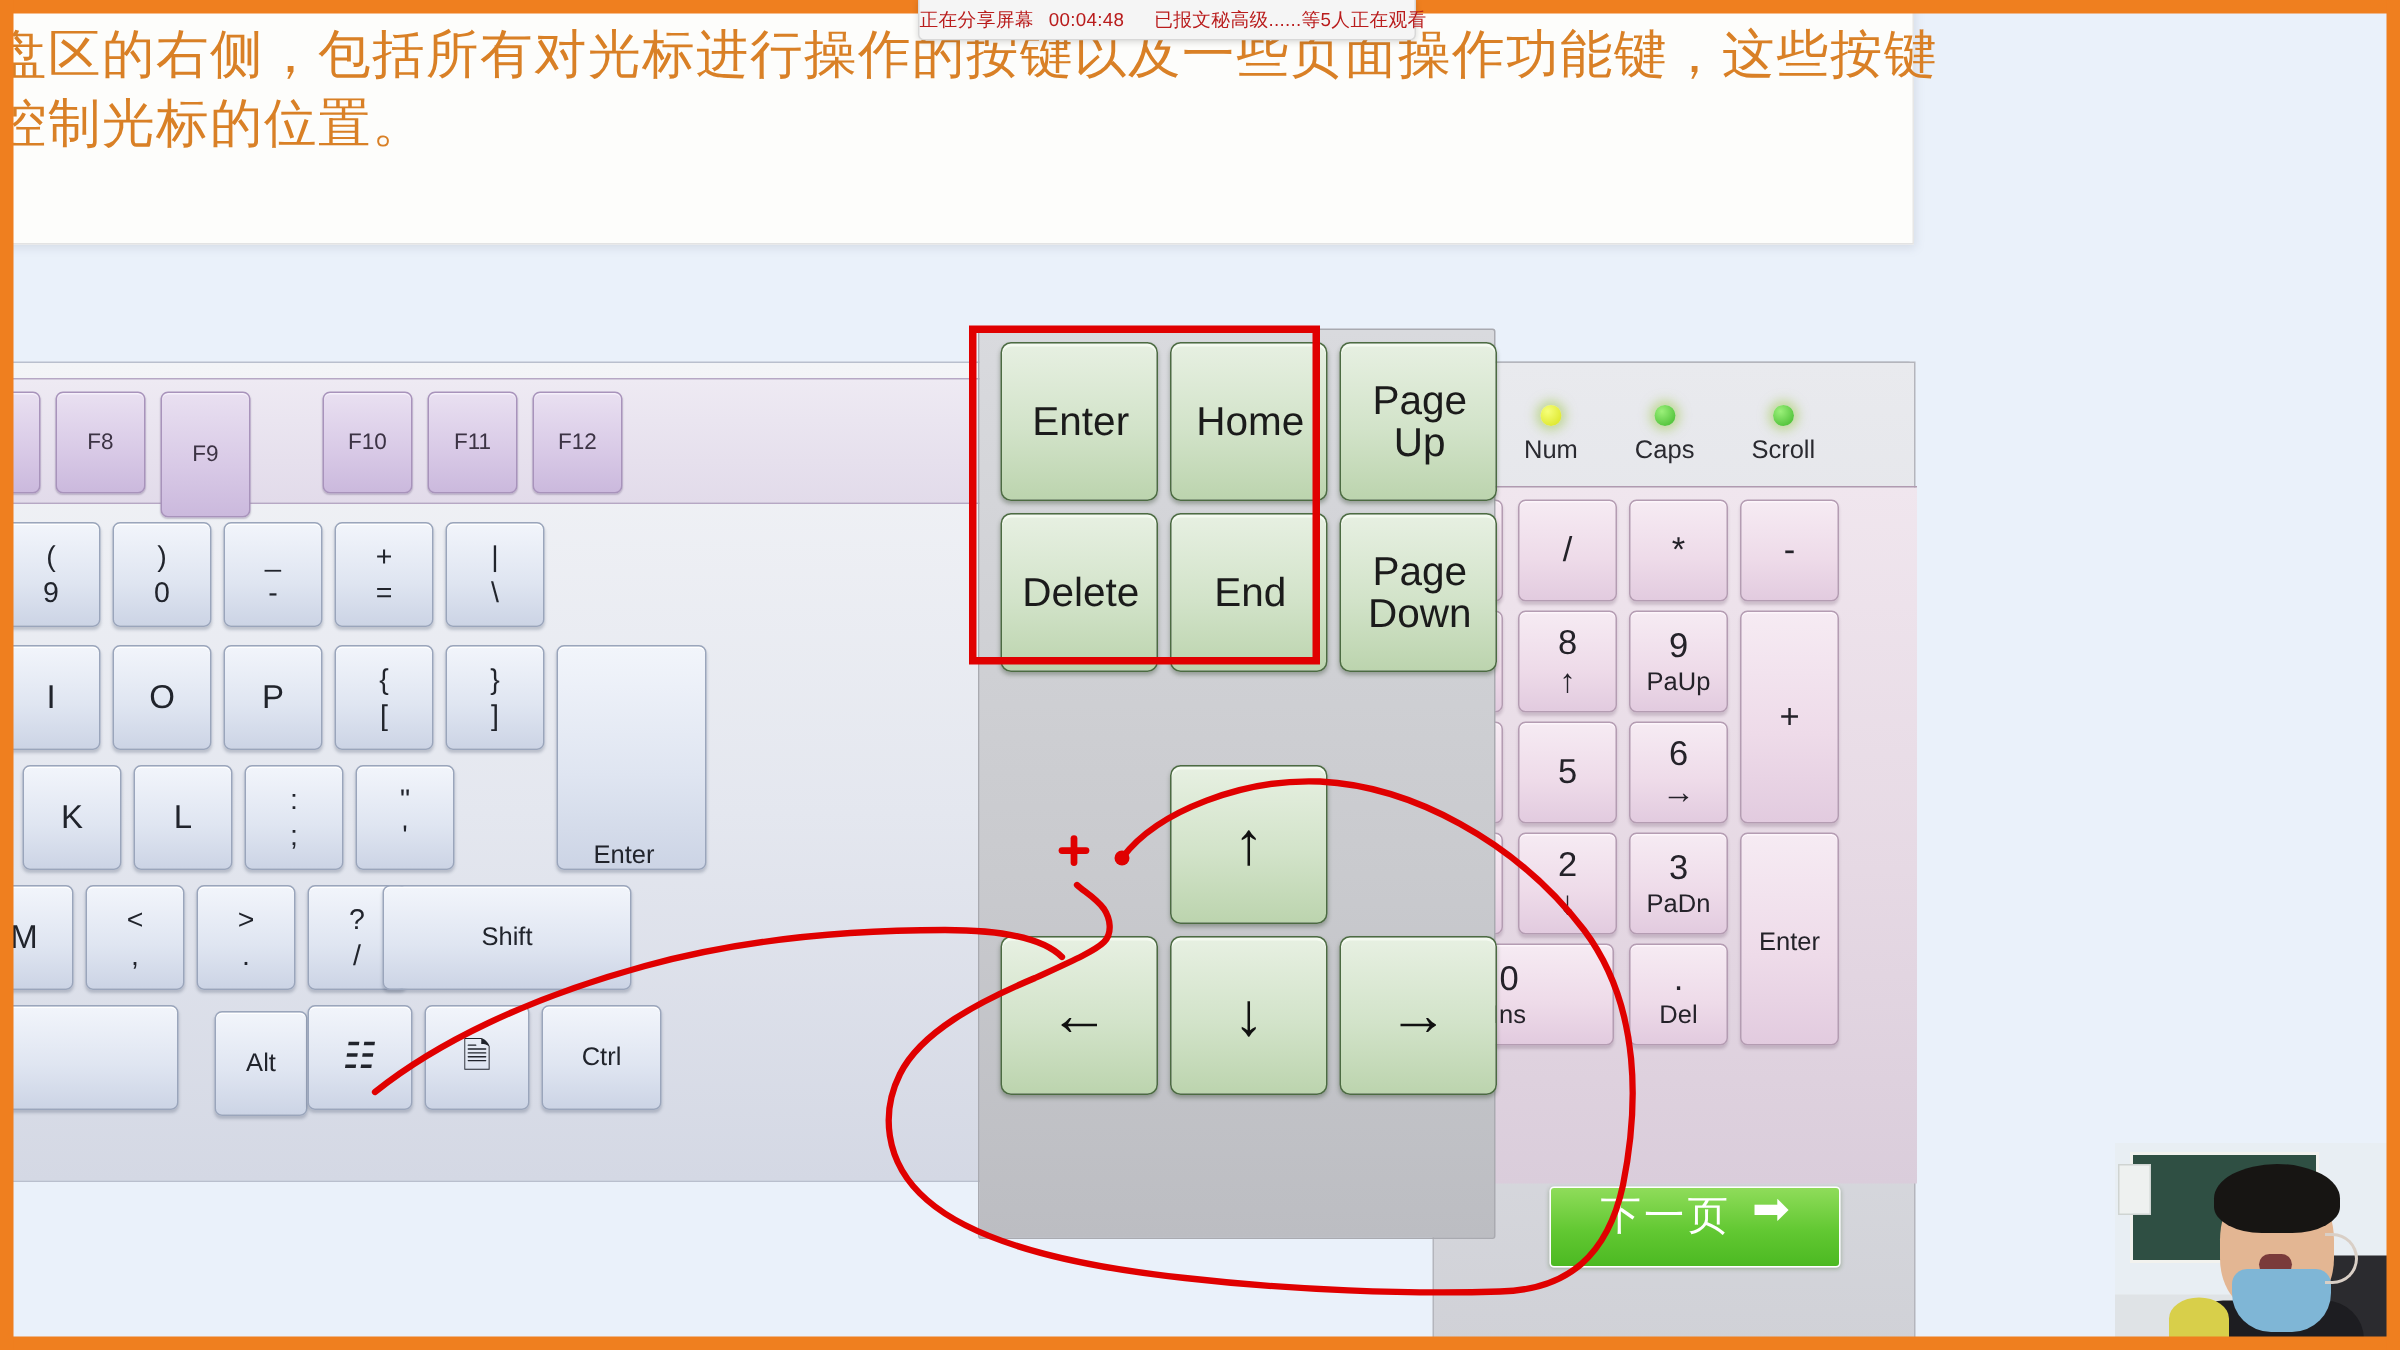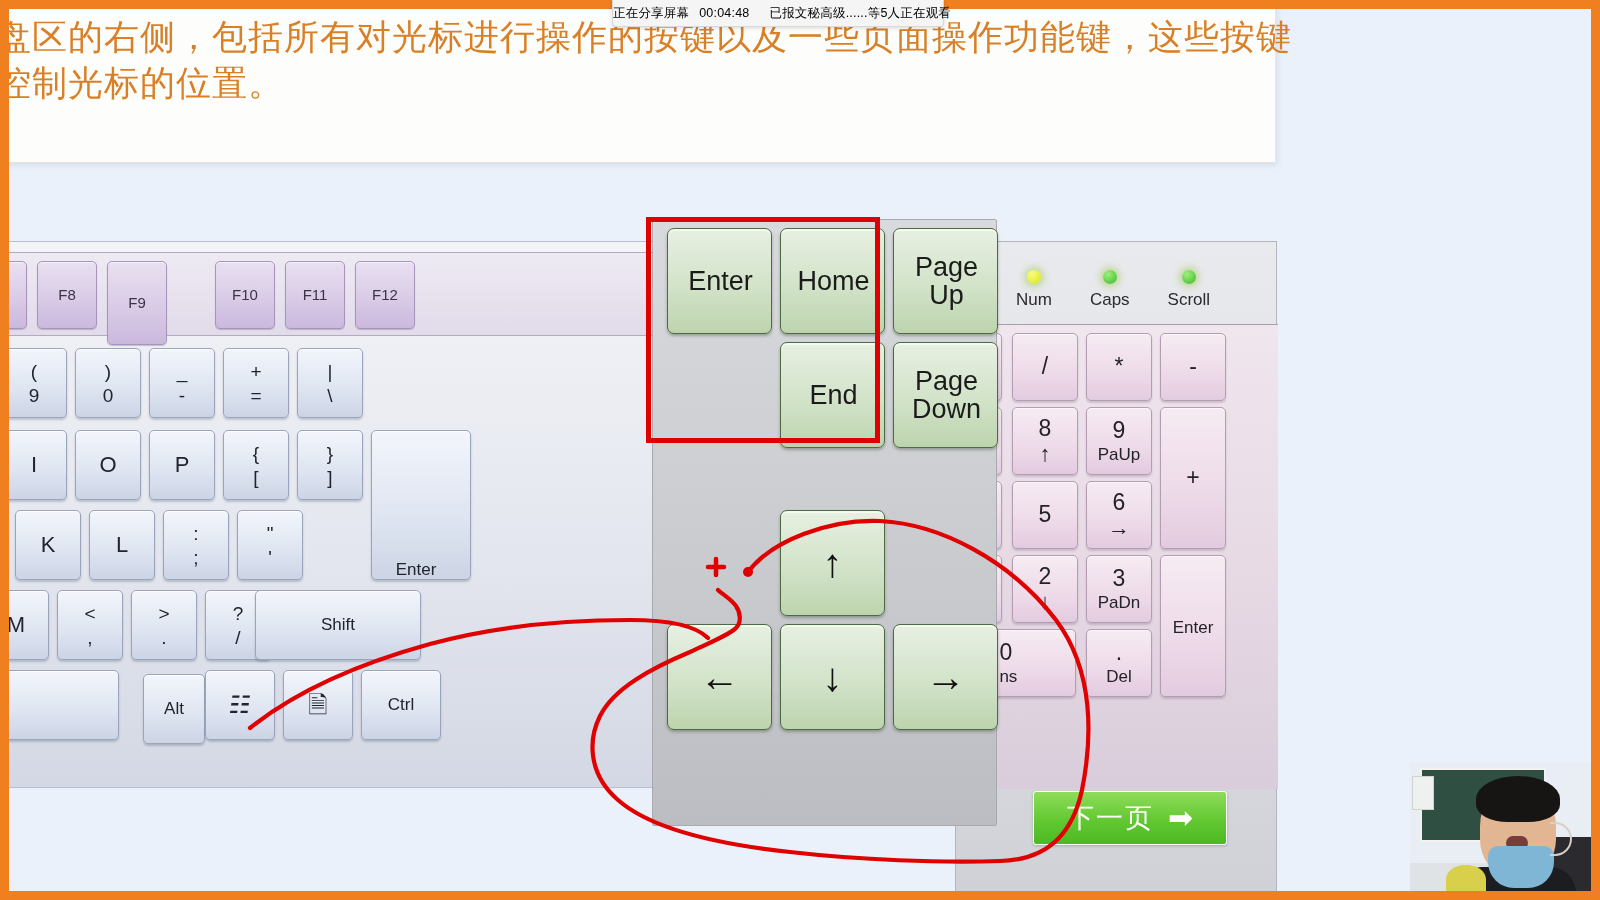--- a/index.html
+++ b/index.html
@@ -26,21 +26,21 @@
   
   #share-bar {
     position: absolute; left: 612px; top: 0; width: 332px; height: 27px;
     background: #f5f5f5;
     border: 1px solid #d8d8d8; border-top: none;
     border-radius: 0 0 4px 4px;
     display: flex; align-items: center; justify-content: space-between;
     gap: 10px;
     z-index: 70;
     box-shadow: 0 1px 4px rgba(0,0,0,.15);
-    font-size: 12.5px; color: #000000;
+    font-size: 12.5px; color: #b91c1c;
     white-space: nowrap;
   }
   #share-bar .sb-sep { width: 1px; height: 14px; background: #cfcfcf; }
   #share-bar .sb-txt { letter-spacing: .2px; }
 
   
   #slide-text {
     position: absolute; left: -14px; top: 0; width: 1290px; height: 163px;
     background: #fdfdfb;
     border-right: 1px solid #e6e6e6; border-bottom: 1px solid #e3e3e3;
@@ -163,21 +163,21 @@
 
   
   #annot { position: absolute; left: 0; top: 0; width: 1600px; height: 900px; z-index: 40; pointer-events: none; }
 
   
   #next-btn {
     position: absolute; left: 1033px; top: 791px; width: 194px; height: 54px;
     background: linear-gradient(#8fdc5a, #62c832 55%, #4cb922);
     border: 1px solid #ffffff;
     border-radius: 3px;
-    display: flex; align-items: center; justify-content: center; gap: 14px;
+    display: flex; align-items: flex-start; justify-content: center; gap: 14px;
     z-index: 38;
     box-shadow: 0 1px 3px rgba(40,90,20,.3);
   }
   #next-btn .lbl { font-size: 27px; color: #ffffff; letter-spacing: 2px;
                    font-family: "DejaVu Sans", "Liberation Sans", sans-serif; }
   #next-btn .arw { color: #ffffff; font-size: 30px; line-height: 1; }
 
   
   #webcam {
     position: absolute; left: 1410px; top: 762px; width: 182px; height: 131px;
@@ -446,20 +446,23 @@
       <div id="nav-top" style="position:absolute;left:0;top:0;width:345px;height:235px;">
           <div class="key green" style="left: 14px; top: 8px; width: 105px; height: 106px;">
             <span class="stack">Enter</span>
           </div>
           <div class="key green" style="left: 127px; top: 8px; width: 105px; height: 106px;">
             <span class="stack">Home</span>
           </div>
           <div class="key green" style="left: 240px; top: 8px; width: 105px; height: 106px;">
             <span class="stack">Page<br>Up</span>
           </div>
+          <div class="key green" style="left: 14px; top: 122px; width: 105px; height: 106px;">
+            <span class="stack">Delete</span>
+          </div>
           <div class="key green" style="left: 127px; top: 122px; width: 105px; height: 106px;">
             <span class="stack">End</span>
           </div>
           <div class="key green" style="left: 240px; top: 122px; width: 105px; height: 106px;">
             <span class="stack">Page<br>Down</span>
           </div>
         </div>
       <div id="nav-arrows" style="position:absolute;left:0;top:290px;width:345px;height:320px;">
           <div class="key green" style="left: 127px; top: 0px; width: 105px; height: 106px;">
             <span class="arrow">↑</span>

